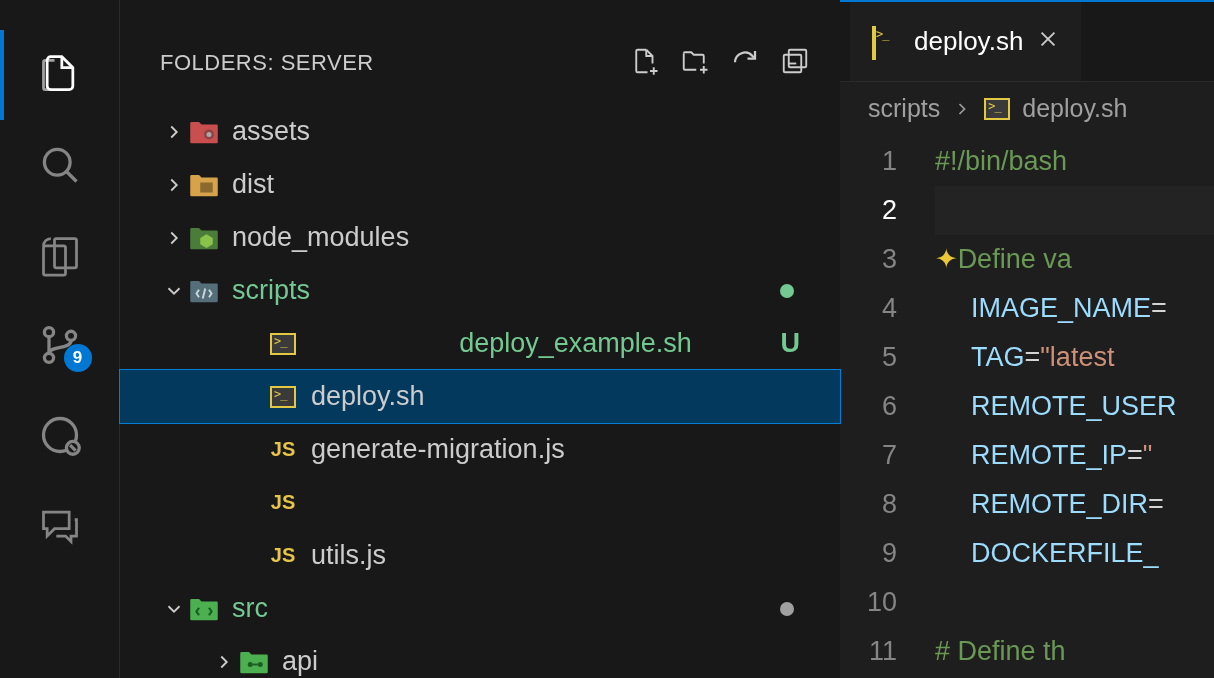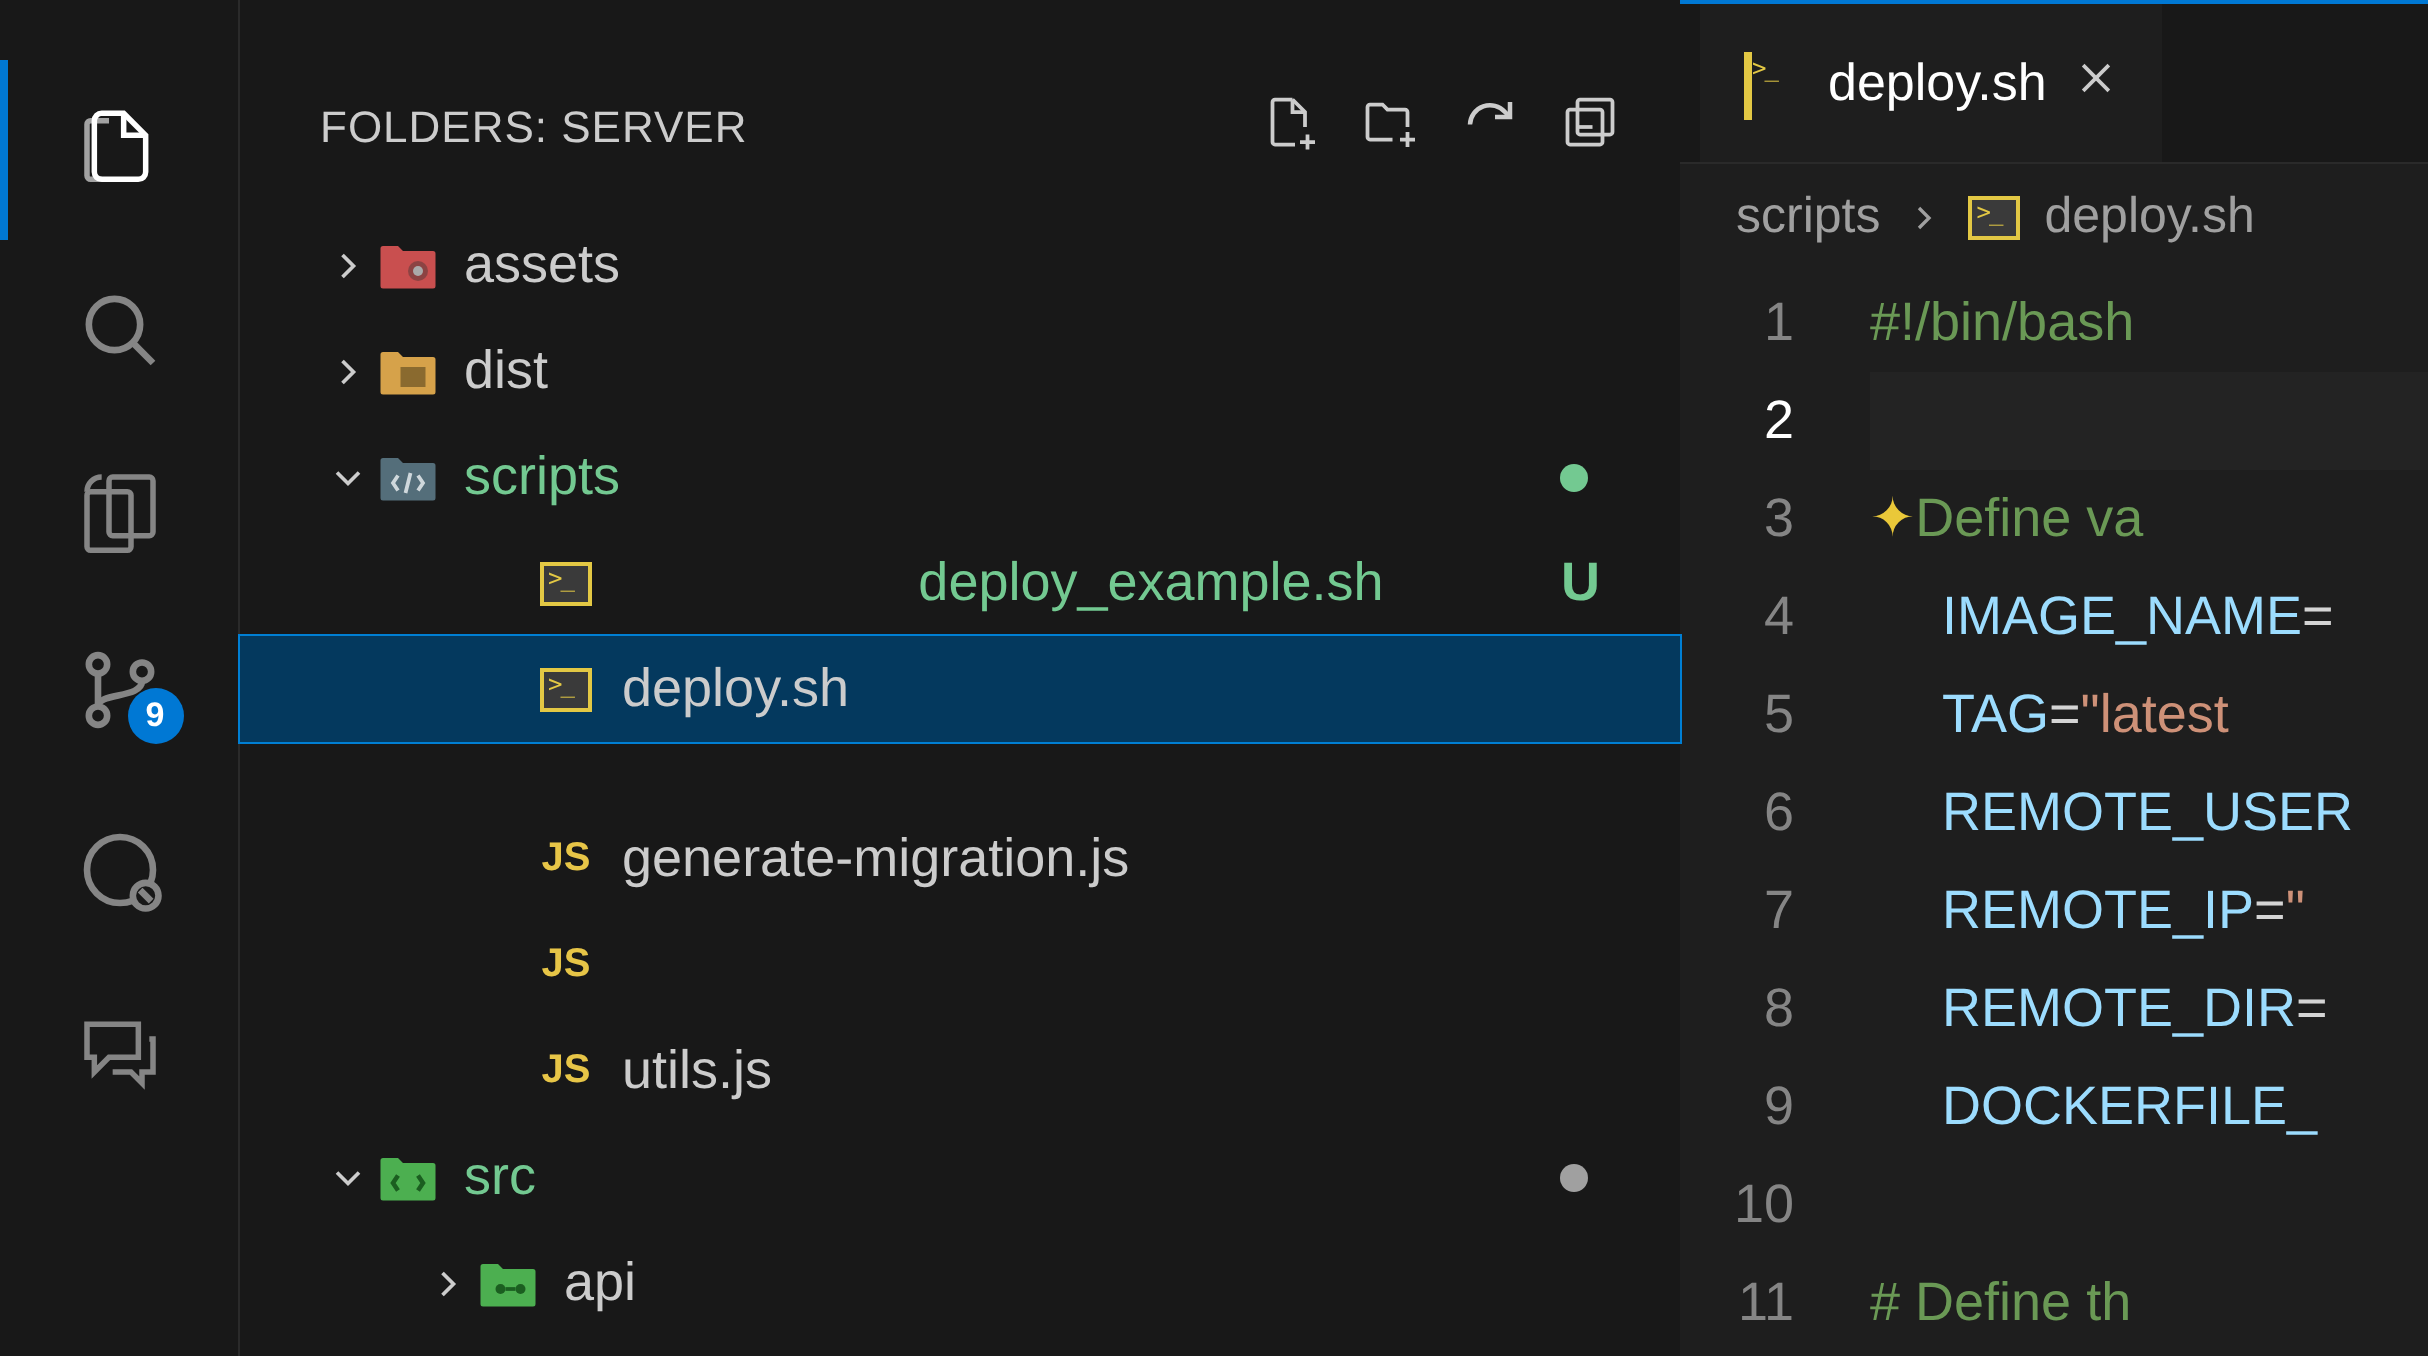--- a/index.html
+++ b/index.html
@@ -179,20 +179,34 @@
           <svg width="30" height="26" viewBox="0 0 24 20">
             <path fill="#d6a24a" d="M1 3a1 1 0 0 1 1-1h6l2 2h12a1 1 0 0 1 1 1v13a1 1 0 0 1-1 1H2a1 1 0 0 1-1-1z"></path>
             <rect x="9" y="8" width="10" height="8" fill="#8a6a2f"></rect>
           </svg>
         </span>
         <span class="label">dist</span>
       </div>
       <div class="tree-row" style="padding-left: 40px;">
         <span class="chevron">
           <svg width="22" height="22" viewBox="0 0 24 24" fill="none" stroke="currentColor" stroke-width="2">
+            <polyline points="9 6 15 12 9 18"></polyline>
+          </svg>
+        </span>
+        <span class="file-icon">
+          <svg width="30" height="26" viewBox="0 0 24 20">
+            <path fill="#4a7d3a" d="M1 3a1 1 0 0 1 1-1h6l2 2h12a1 1 0 0 1 1 1v13a1 1 0 0 1-1 1H2a1 1 0 0 1-1-1z"></path>
+            <path fill="#8bc34a" d="M14 7l5 3v5l-5 3-5-3V10z"></path>
+          </svg>
+        </span>
+        <span class="label">node_modules</span>
+      </div>
+      <div class="tree-row" style="padding-left: 40px;">
+        <span class="chevron">
+          <svg width="22" height="22" viewBox="0 0 24 24" fill="none" stroke="currentColor" stroke-width="2">
             <polyline points="6 9 12 15 18 9"></polyline>
           </svg>
         </span>
         <span class="file-icon">
           <svg width="30" height="26" viewBox="0 0 24 20">
             <path fill="#546e7a" d="M1 3a1 1 0 0 1 1-1h6l2 2h12a1 1 0 0 1 1 1v13a1 1 0 0 1-1 1H2a1 1 0 0 1-1-1z"></path>
             <path stroke="#cfd8dc" stroke-width="1.5" fill="none" d="M8 9l-2 3 2 3M16 9l2 3-2 3M13 8l-2 8"></path>
           </svg>
         </span>
         <span class="label green">scripts</span>
@@ -208,21 +222,21 @@
         <span class="badge-right" style="color: rgb(115, 201, 145);">U</span>
       </div>
       <div class="tree-row selected" style="padding-left: 90px;">
         <span class="spacer guide"></span>
         <span class="spacer"></span>
         <span class="file-icon">
           <span class="icon-shell"></span>
         </span>
         <span class="label">deploy.sh</span>
       </div>
-      <div class="tree-row" style="padding-left: 90px; margin-top: 32px;">
+      <div class="tree-row" style="padding-left: 90px;">
         <span class="spacer guide"></span>
         <span class="spacer"></span>
         <span class="file-icon icon-js"></span>
         <span class="label">generate-migration.js</span>
       </div>
       <div class="tree-row" style="padding-left: 90px;">
         <span class="spacer guide"></span>
         <span class="spacer"></span>
         <span class="file-icon icon-js"></span>
       </div>

